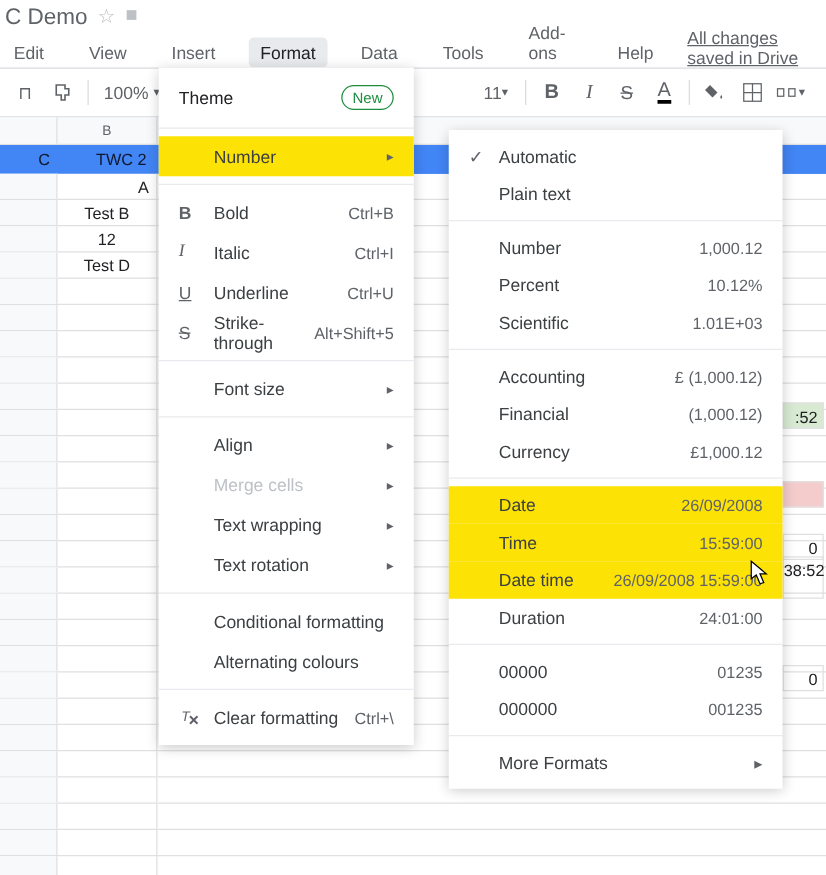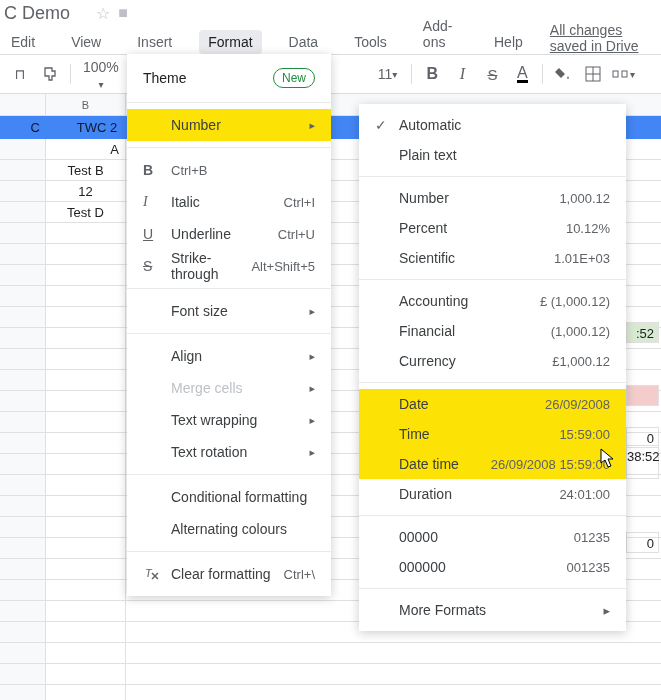--- a/index.html
+++ b/index.html
@@ -1,31 +1,31 @@
 <!DOCTYPE html>
 <html><head>
 <meta charset="utf-8">
 <style>
 * { margin: 0; padding: 0; box-sizing: border-box; font-family: Arial, sans-serif; }
 body { width: 661px; height: 700px; background: #fff; overflow: hidden; position: relative; font-size: 14px; color: #202124; }
 
 .titlebar { display: flex; align-items: center; height: 26px; padding-left: 4px; }
-.titlebar .doc-title { font-size: 18px; color: #5f6368; margin-right: 26px; }
+.titlebar .doc-title { font-size: 18px; color: #5f6368; margin-right: 8px; }
 .titlebar .star { color: #bdc1c6; font-size: 16px; margin-right: 8px; cursor: pointer; }
 .titlebar .folder { color: #bdc1c6; font-size: 16px; cursor: pointer; }
 
 .menubar { display: flex; align-items: flex-end; height: 28px; padding-left: 2px; gap: 18px; }
 .menu-item { padding: 4px 9px; color: #5f6368; font-size: 14px; cursor: pointer; border-radius: 4px; }
 .menu-item.open { background: #e8eaed; color: #202124; }
 .save-status { color: #5f6368; text-decoration: underline; font-size: 14px; cursor: pointer; }
 
 .toolbar { display: flex; align-items: center; height: 40px; border-top: 1px solid #dadce0; border-bottom: 1px solid #dadce0; padding: 0 6px; gap: 2px; }
 .tb-sep { width: 1px; height: 20px; background: #dadce0; margin: 0 4px; }
 .tb-btn { min-width: 28px; height: 28px; display: flex; align-items: center; justify-content: center; color: #5f6368; cursor: pointer; border-radius: 2px; position: relative; }
-.zoom { font-size: 14px; color: #5f6368; padding: 0 6px; display: flex; align-items: center; gap: 4px; flex-direction: column; }
+.zoom { font-size: 14px; color: #5f6368; padding: 0 6px; display: flex; align-items: center; gap: 4px; }
 .dd { font-size: 10px; color: #5f6368; }
 .fontsize { font-size: 14px; color: #5f6368; padding: 0 8px; display: flex; align-items: center; }
 .bold { font-weight: bold; font-size: 16px; }
 .italic-ic { font-style: italic; font-family: serif; font-size: 16px; }
 .strike-ic { text-decoration: line-through; font-size: 15px; }
 .colorA { font-size: 16px; border-bottom: 3px solid #000; line-height: 14px; }
 
 .grid-area { position: relative; }
 .col-headers { display: flex; height: 22px; background: #f8f9fa; border-bottom: 1px solid #e0e0e0; }
 .col-headers .ch { border-right: 1px solid #e0e0e0; text-align: center; font-size: 11px; color: #5f6368; line-height: 22px; }
@@ -266,20 +266,21 @@
   </div>
   <div class="fmt-sep"></div>
   <div class="fmt-item hl">
     <span class="lic"></span>
       <span class="lbl">Number</span>
       <span class="arr">▸</span>
   </div>
   <div class="fmt-sep"></div>
   <div class="fmt-item">
       <span class="lic" style="font-weight:bold">B</span>
+      <span class="lbl">Bold</span>
       <span class="kb">Ctrl+B</span>
     </div>
   <div class="fmt-item">
       <span class="lic" style="font-style:italic;font-family:serif">I</span>
       <span class="lbl">Italic</span>
       <span class="kb">Ctrl+I</span>
     </div>
   <div class="fmt-item">
       <span class="lic" style="text-decoration:underline">U</span>
       <span class="lbl">Underline</span>

